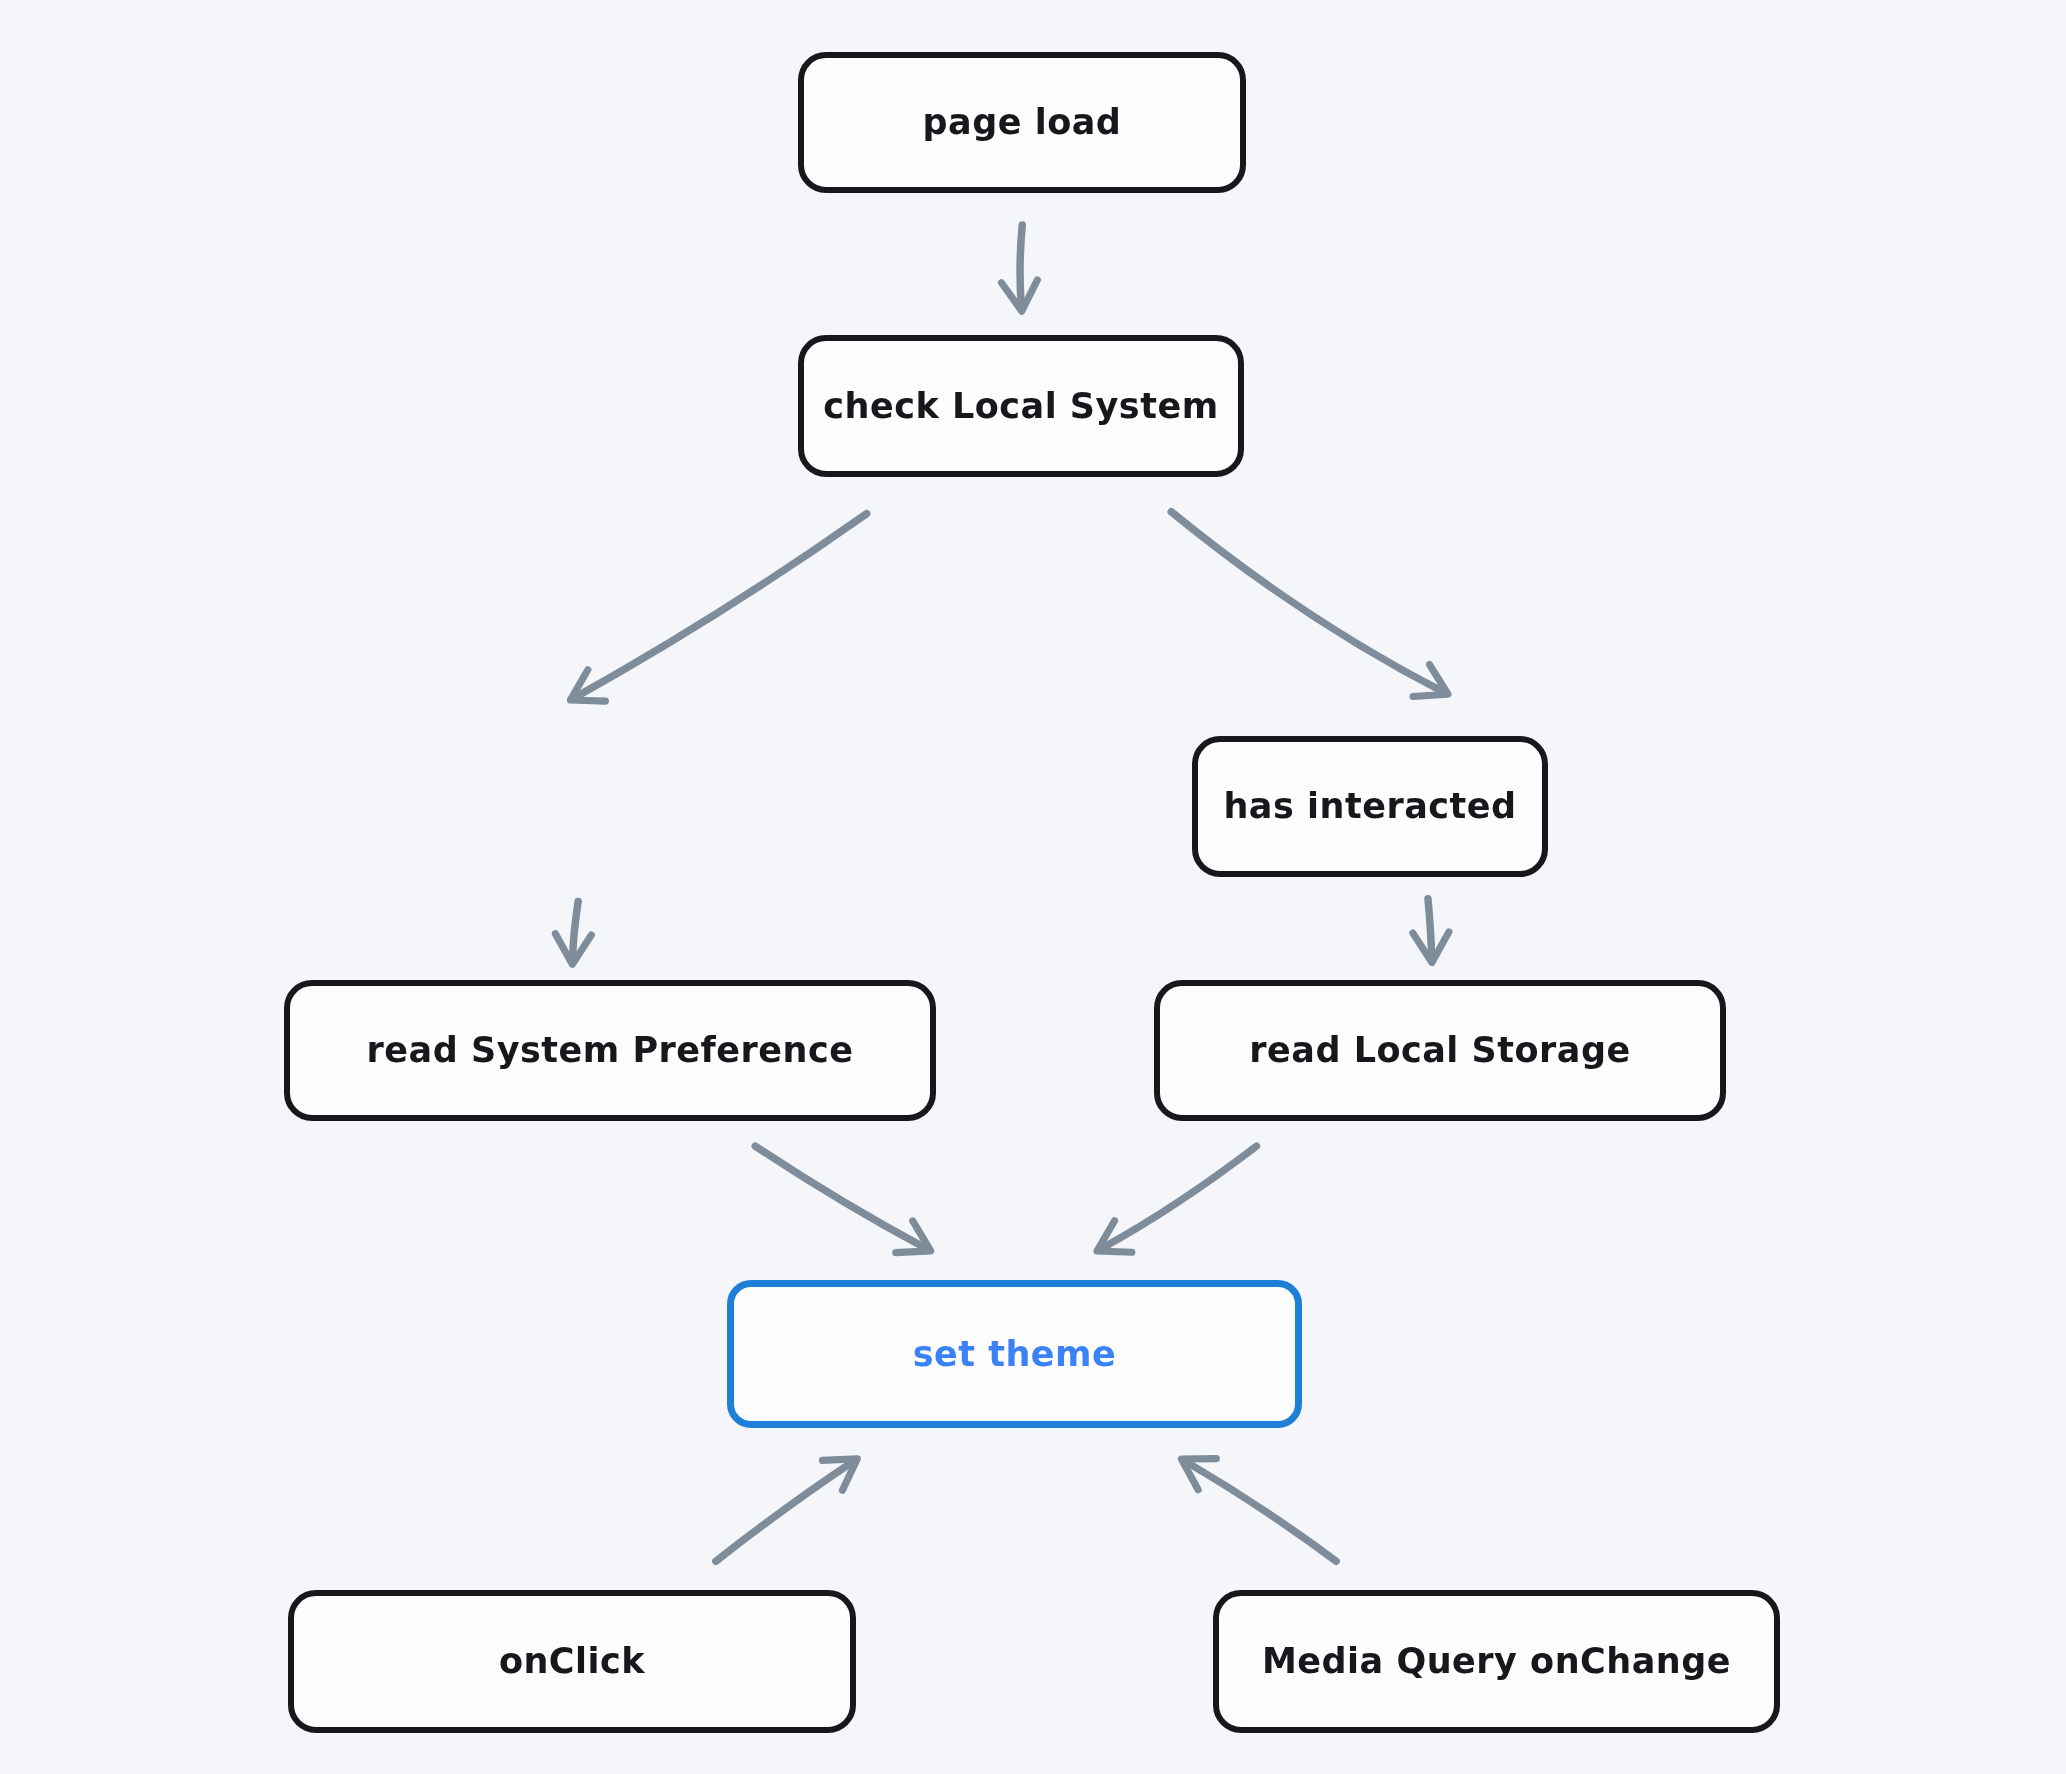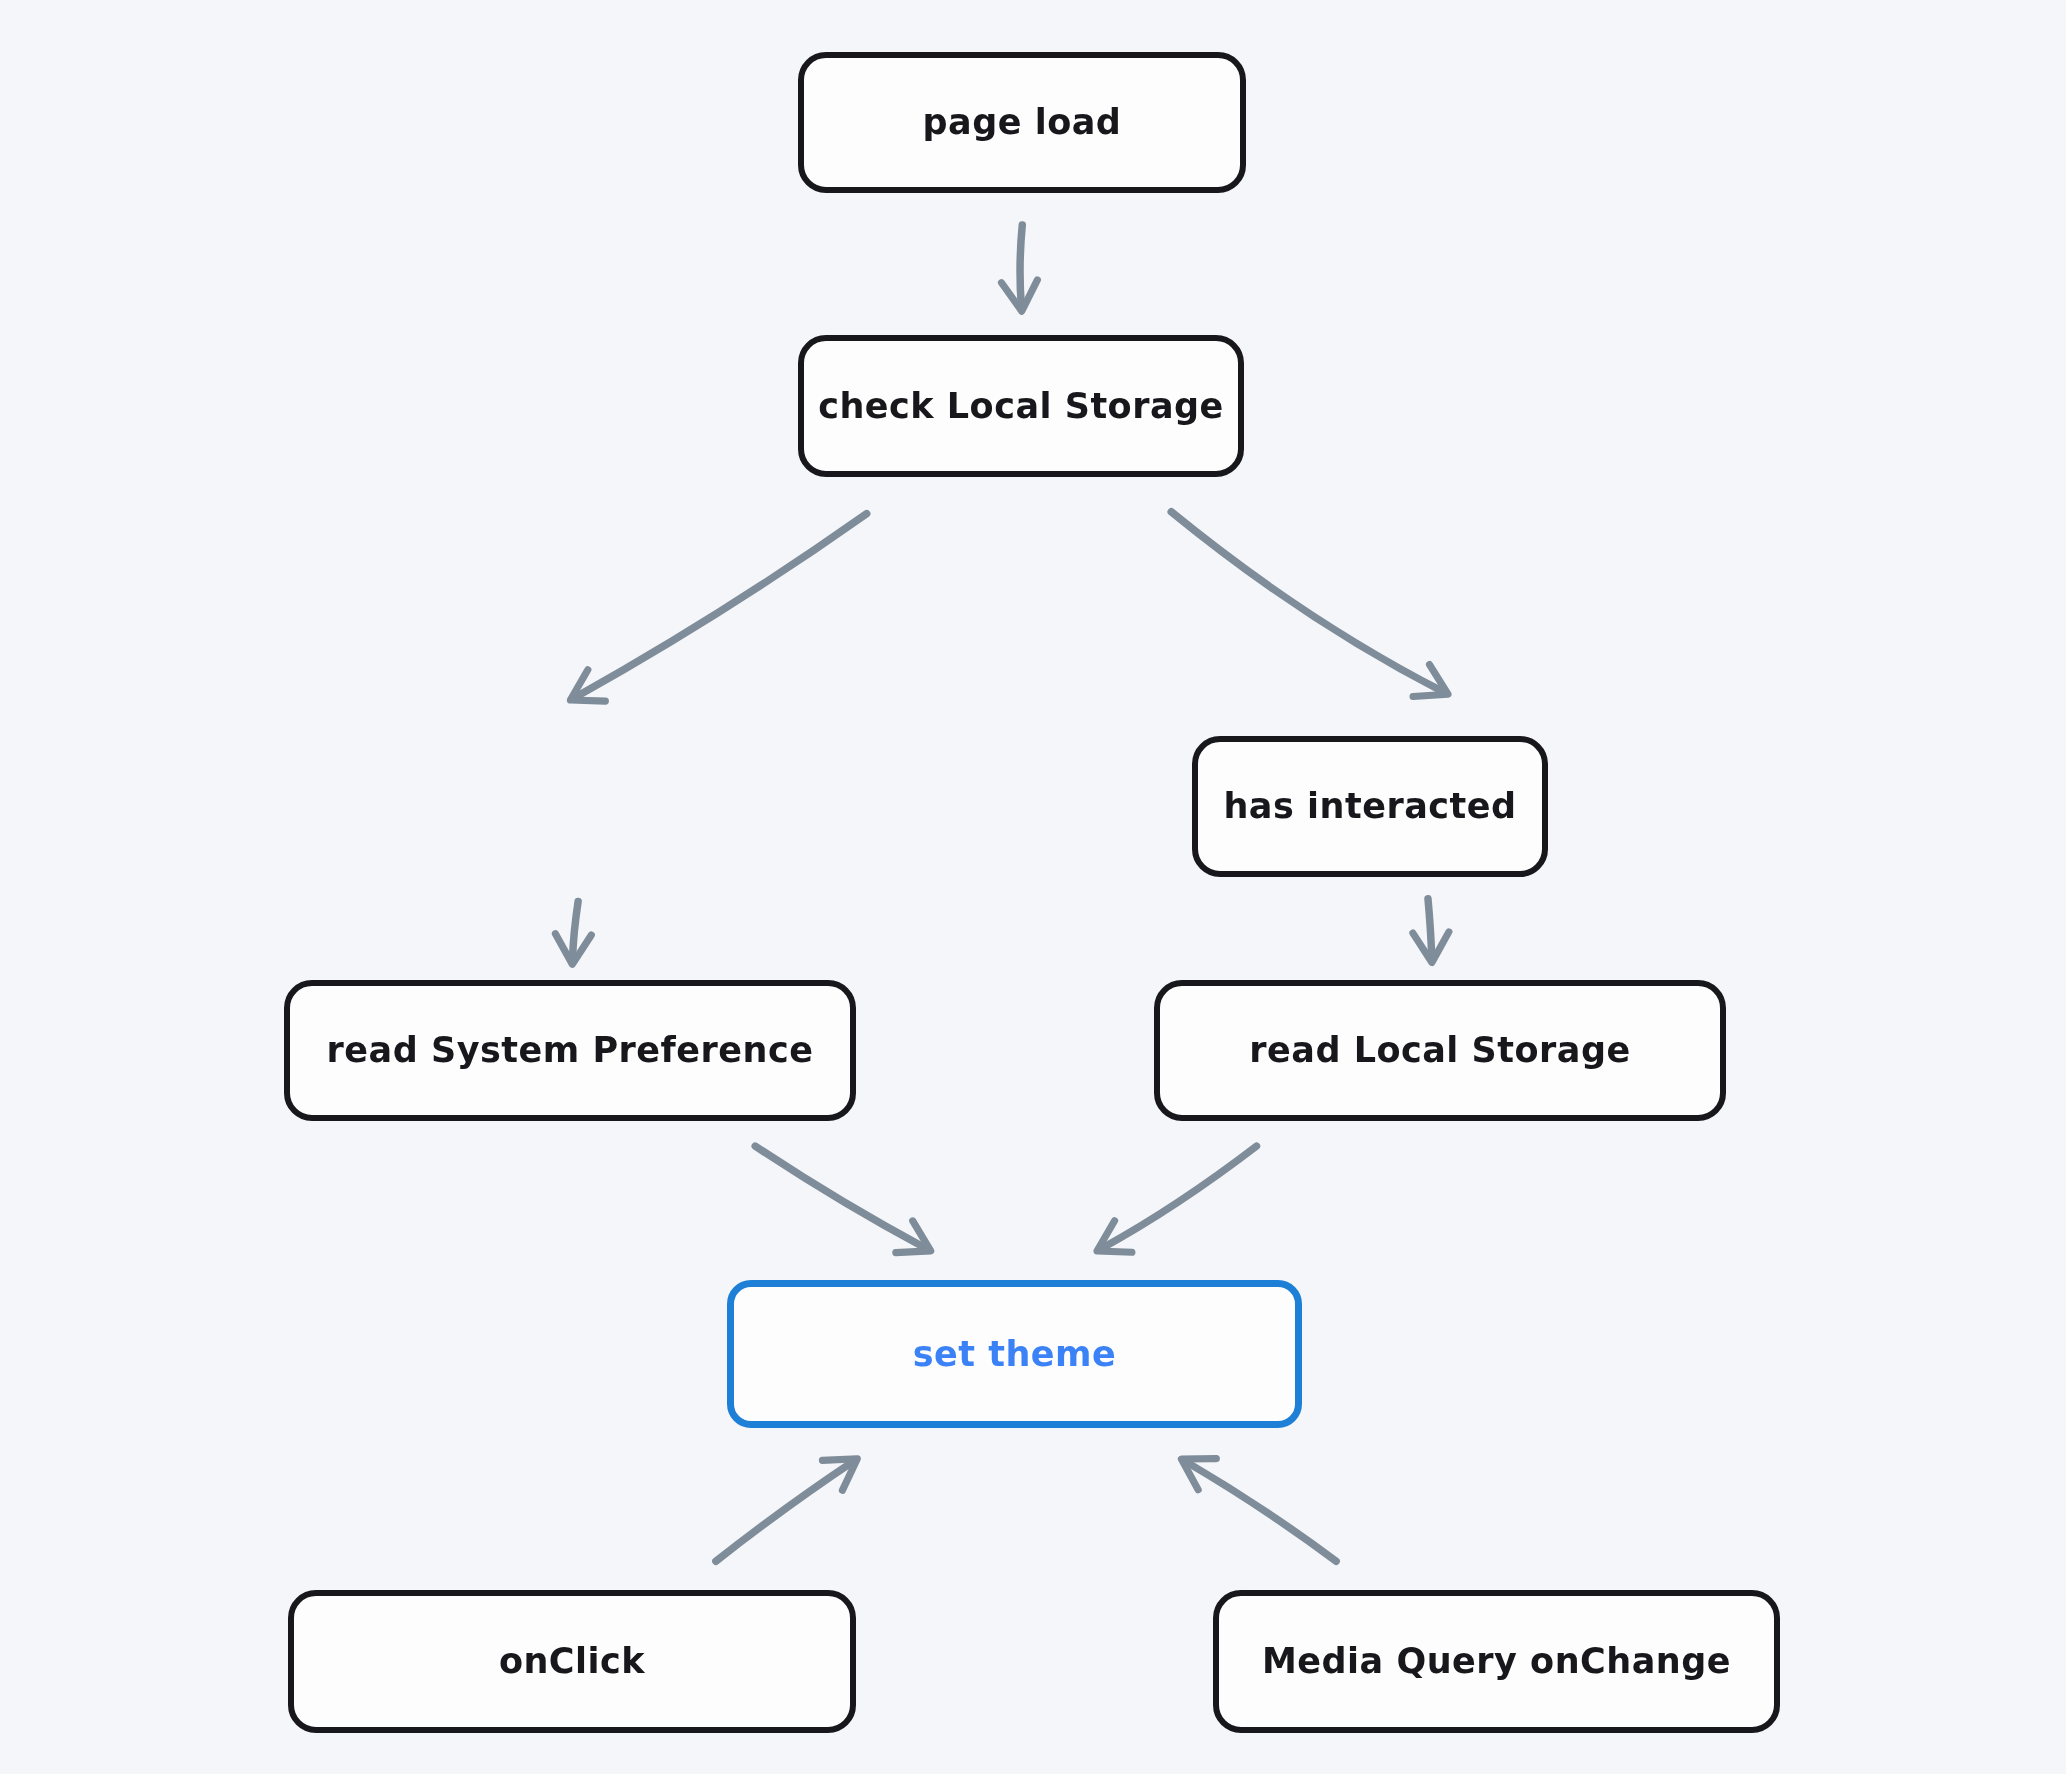--- a/index.html
+++ b/index.html
@@ -54,29 +54,29 @@
       <path d="M764 1666 Q838 1608 910 1560" marker-end="url(#ah)"></path>
       <path d="M1426 1666 Q1348 1608 1266 1560" marker-end="url(#ah)"></path>
     </g>
   </svg>
 
   <div class="node" style="left:798px;top:52px;width:448px;height:141px;">
     <span class="node-label">page load</span>
   </div>
 
   <div class="node" style="left:798px;top:335px;width:446px;height:142px;">
-    <span class="node-label">check Local Storage</span>
+    <span class="node-label">check Local System</span>
   </div>
 
 
   <div class="node" style="left:1192px;top:736px;width:356px;height:141px;">
     <span class="node-label">has interacted</span>
   </div>
 
-  <div class="node" style="left:284px;top:980px;width:572px;height:141px;">
+  <div class="node" style="left:284px;top:980px;width:652px;height:141px;">
     <span class="node-label">read System Preference</span>
   </div>
 
   <div class="node" style="left:1154px;top:980px;width:572px;height:141px;">
     <span class="node-label">read Local Storage</span>
   </div>
 
   <div class="node accent" style="left:727px;top:1280px;width:575px;height:148px;">
     <span class="node-label">set theme</span>
   </div>

